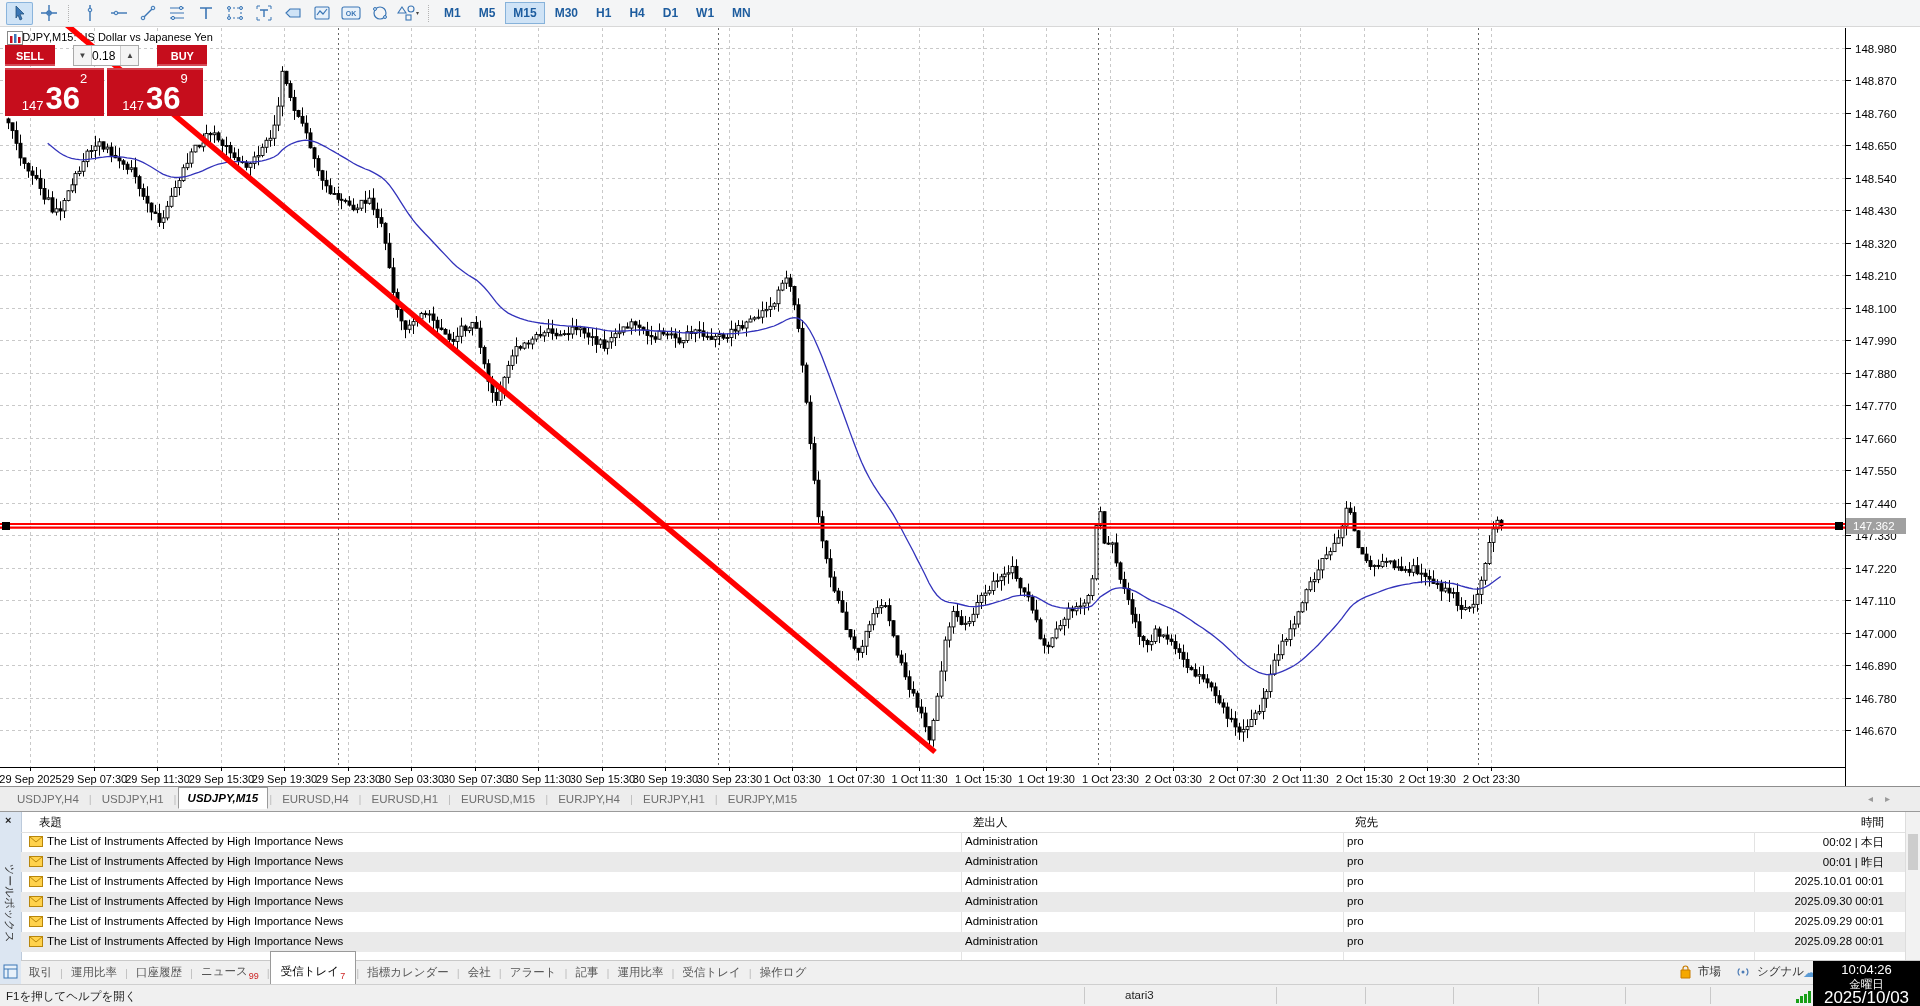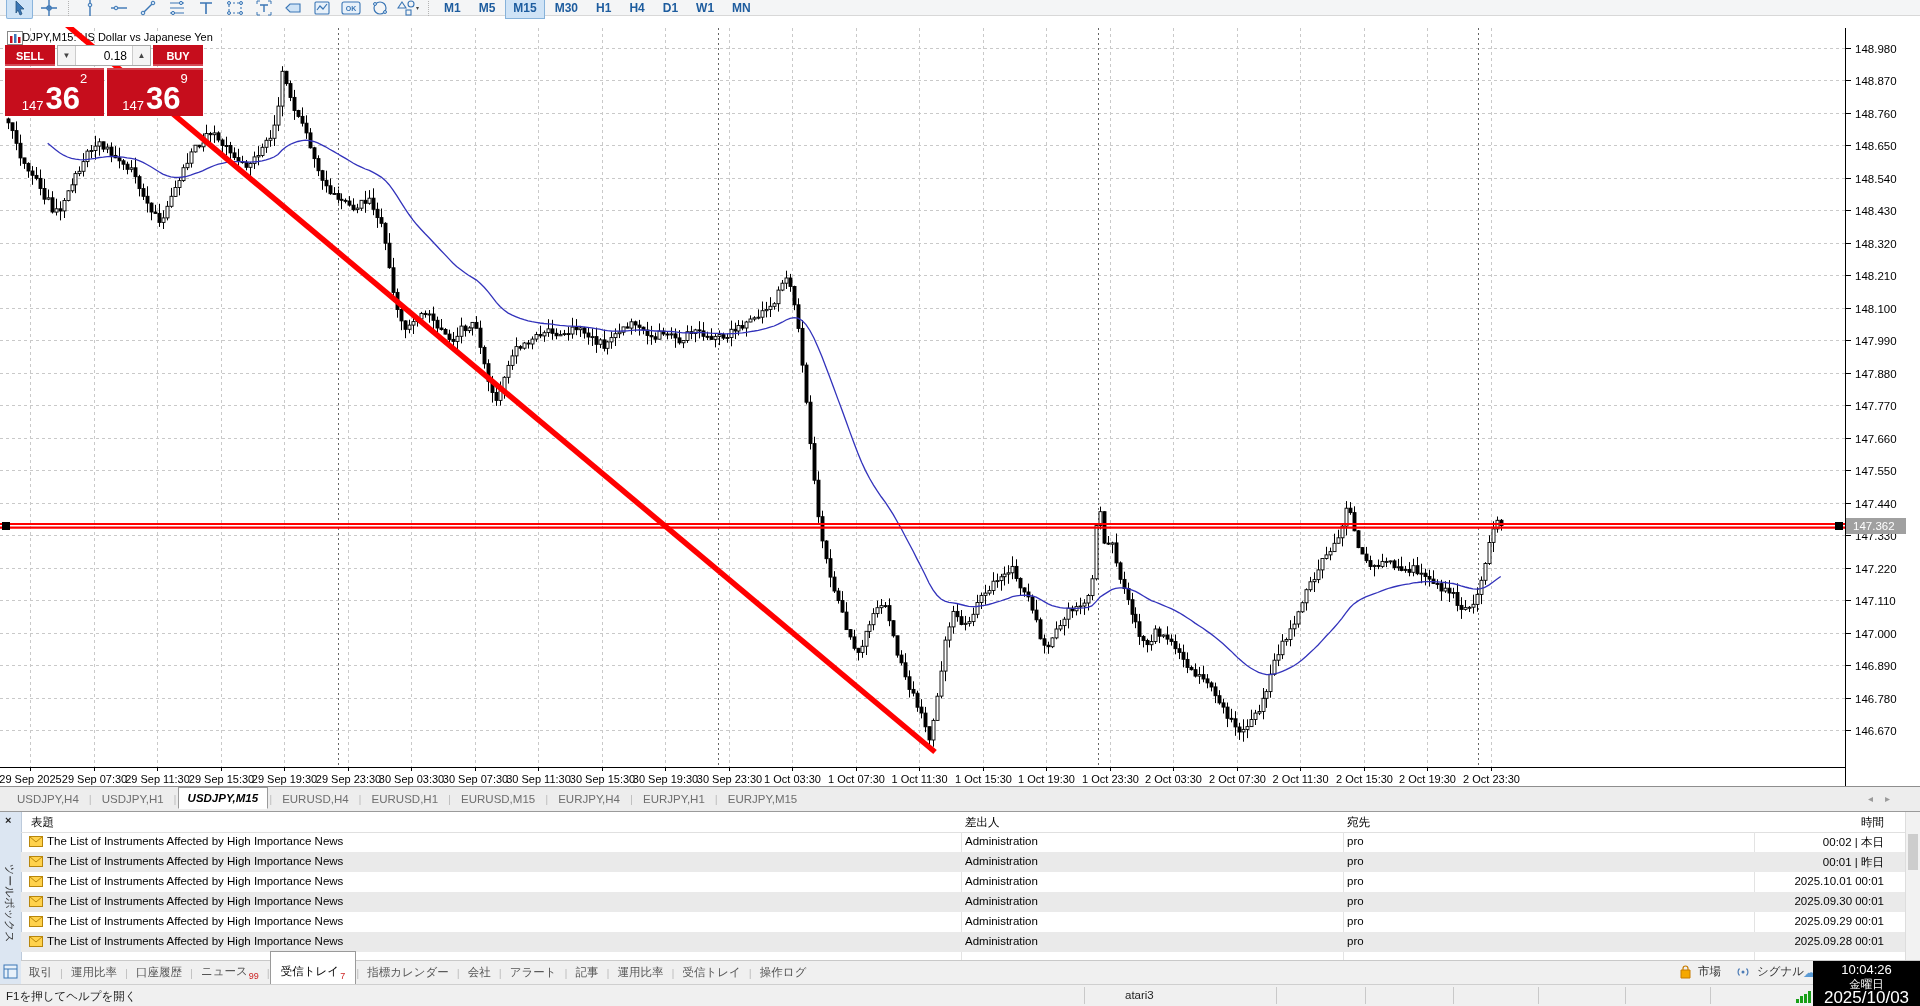--- a/index.html
+++ b/index.html
@@ -1,32 +1,32 @@
 <!DOCTYPE html>
 <html><head>
 <meta charset="utf-8">
 <style>
   html,body{margin:0;padding:0;}
   body{width:1920px;height:1006px;overflow:hidden;background:#fff;position:relative;
        font-family:"Liberation Sans","DejaVu Sans",sans-serif;-webkit-font-smoothing:none;}
   
-  .toolbar{position:absolute;top:0;left:0;width:1920px;height:16px;background:#f4f5f6;
+  .toolbar{position:absolute;top:0;left:0;width:1920px;height:27px;background:#f4f5f6;
            border-bottom:1px solid #d8d8d8;display:flex;align-items:center;padding-left:5px;box-sizing:border-box;}
   .tool{width:27px;height:23px;display:flex;align-items:center;justify-content:center;margin:0 1px;border-radius:2px;}
   .tool.active{background:#cfe3f6;box-shadow:0 0 0 1px #8ab4dc inset;}
   .tsep{width:1px;height:17px;border-left:1px dotted #b3b3b3;margin:0 5px;}
   .tf{color:#1d5c9e;font-size:12px;font-weight:bold;padding:3px 7px;margin:0 1px;border:1px solid transparent;}
   .tf.active{background:#cfe3f6;border-color:#86b2da;}
   
   .chart{position:absolute;top:27px;left:0;width:1920px;height:759px;background:#fff;}
   .chart svg{position:absolute;top:0;left:0;pointer-events:none;z-index:2;}
   .chart-title{position:absolute;top:4px;left:7px;z-index:1;display:flex;align-items:center;gap:5px;
                font-size:11px;color:#000;white-space:nowrap;}
   .oneclick{position:absolute;top:18px;left:5px;z-index:5;width:198px;}
-  .oc-row1{display:flex;height:21px;gap:2px;}
+  .oc-row1{display:flex;height:21px;gap:18px;}
   .oc-btn{background:#c60d1c;color:#fff;font-size:11px;font-weight:bold;display:flex;align-items:center;
           justify-content:center;flex:0 0 50px;box-shadow:inset 0 -2px 0 rgba(255,255,255,.25);}
   .oc-spin{flex:1;display:flex;background:#fff;border:1px solid #a9a9a9;box-sizing:border-box;}
   .oc-arrow{flex:0 0 17px;display:flex;align-items:center;justify-content:center;font-size:8px;color:#444;
             background:#f4f4f4;}
   .oc-arrow:first-child{border-right:1px solid #ccc;} .oc-arrow:last-child{border-left:1px solid #ccc;}
   .oc-lot{flex:1;font-size:12px;color:#000;text-align:right;padding:3px 5px 0 0;}
   .oc-row2{display:flex;gap:3px;margin-top:2px;}
   .oc-price{background:#c60d1c;color:#fff;height:44px;display:flex;align-items:flex-end;justify-content:center;
             padding-bottom:4px;box-shadow:inset 0 2px 0 rgba(255,255,255,.22);}
@@ -45,21 +45,21 @@
   .ctab-arrows{position:absolute;right:18px;top:6px;color:#9a9a9a;font-size:10px;letter-spacing:12px;}
   
   .toolbox{position:absolute;top:811px;left:0;width:1920px;height:173px;background:#fff;
            border-top:1px solid #9a9a9a;box-sizing:border-box;font-size:11.5px;color:#000;}
   .tb-strip{position:absolute;left:0;top:0;width:21px;height:172px;background:#dce6f2;border-right:1px solid #bccadb;}
   .tb-x{position:absolute;left:5px;top:2px;font-size:11px;color:#222;font-weight:bold;cursor:default;}
   .tb-vtext{position:absolute;left:17px;top:52px;transform:rotate(90deg);transform-origin:0 0;
             font-size:11px;color:#333;white-space:nowrap;}
   .tb-bicon{position:absolute;left:3px;top:152px;}
   .tb-head{position:absolute;left:21px;top:0;width:1885px;height:20px;border-bottom:1px solid #e0e0e0;}
-  .tb-col{position:absolute;top:3px;}
+  .tb-col{position:absolute;top:3px;margin-left:8px;}
   .tb-rows{position:absolute;left:21px;top:20px;width:1885px;height:96px;}
   .tb-row{position:absolute;left:0;width:100%;height:20px;}
   .tb-row.alt{background:#eaeaea;}
   .tb-cell{position:absolute;top:3px;white-space:nowrap;}
   .tb-colline{position:absolute;top:0;width:1px;height:140px;background:#e3e3e3;}
   .tb-scroll{position:absolute;right:0;top:0;width:14px;height:148px;background:#f2f2f2;border-left:1px solid #ddd;}
   .tb-thumb{position:absolute;left:2px;top:22px;width:10px;height:36px;background:#cdcdcd;}
   
   .bottom-tabs{position:absolute;top:960px;left:21px;width:1899px;height:24px;background:#f0f0f0;
                border-top:1px solid #c9c9c9;box-sizing:border-box;display:flex;align-items:center;

